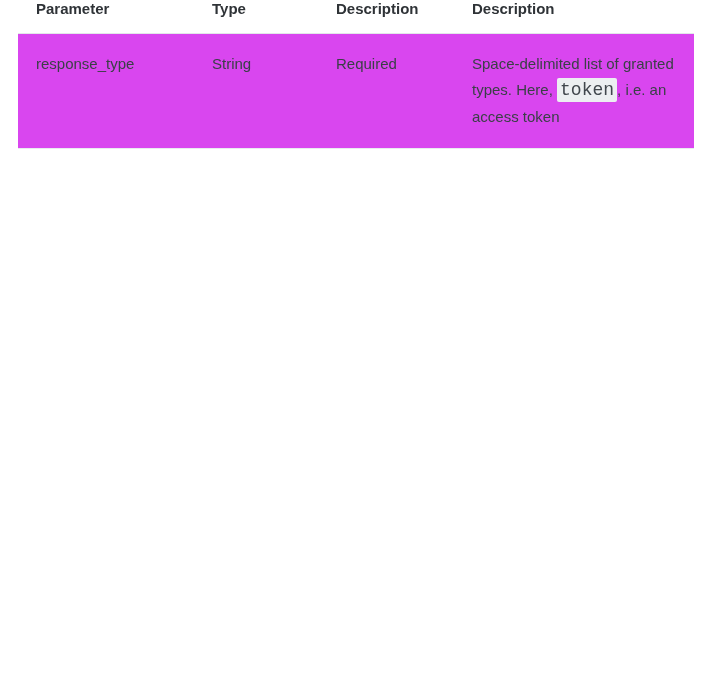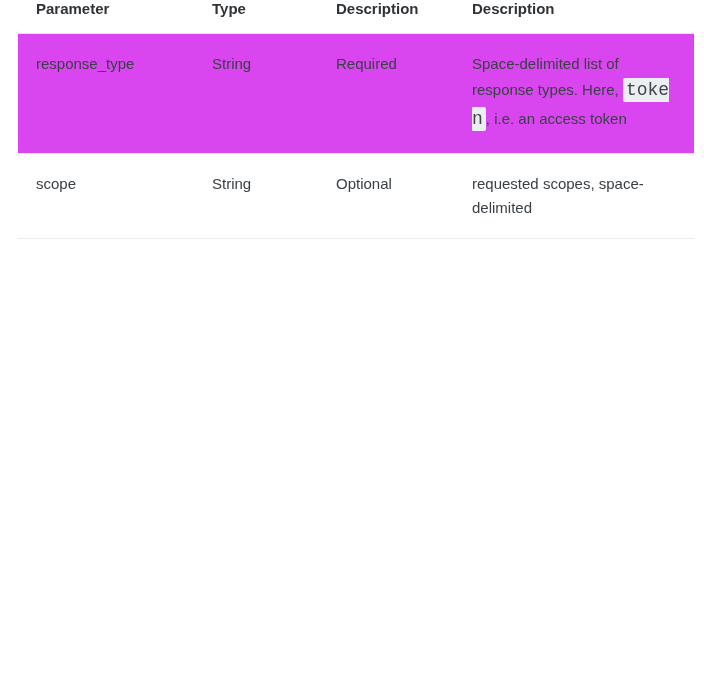--- a/index.html
+++ b/index.html
@@ -86,23 +86,17 @@
         <th>Type</th>
         <th>Description</th>
         <th>Description</th>
       </tr>
     </thead>
     <tbody>
       <tr class="row-alt">
         <td class="cell-param">response_type</td>
         <td class="cell-type">String</td>
         <td class="cell-constraints">Required</td>
-        <td class="cell-desc"><span class="desc-text">Space-delimited list of response types. Here, </span><code class="inline-code">token</code><span class="desc-text">, i.e. an access token</span></td>
-      </tr>
-      <tr class="row-plain">
-        <td class="cell-param">scope</td>
-        <td class="cell-type">String</td>
-        <td class="cell-constraints">Optional</td>
-        <td class="cell-desc">requested scopes, space-delimited</td>
+        <td class="cell-desc"><span class="desc-text">Space-delimited list of granted types. Here, </span><code class="inline-code">token</code><span class="desc-text">, i.e. an access token</span></td>
       </tr>
     </tbody>
   </table>
 </div>
 
 </body></html>

